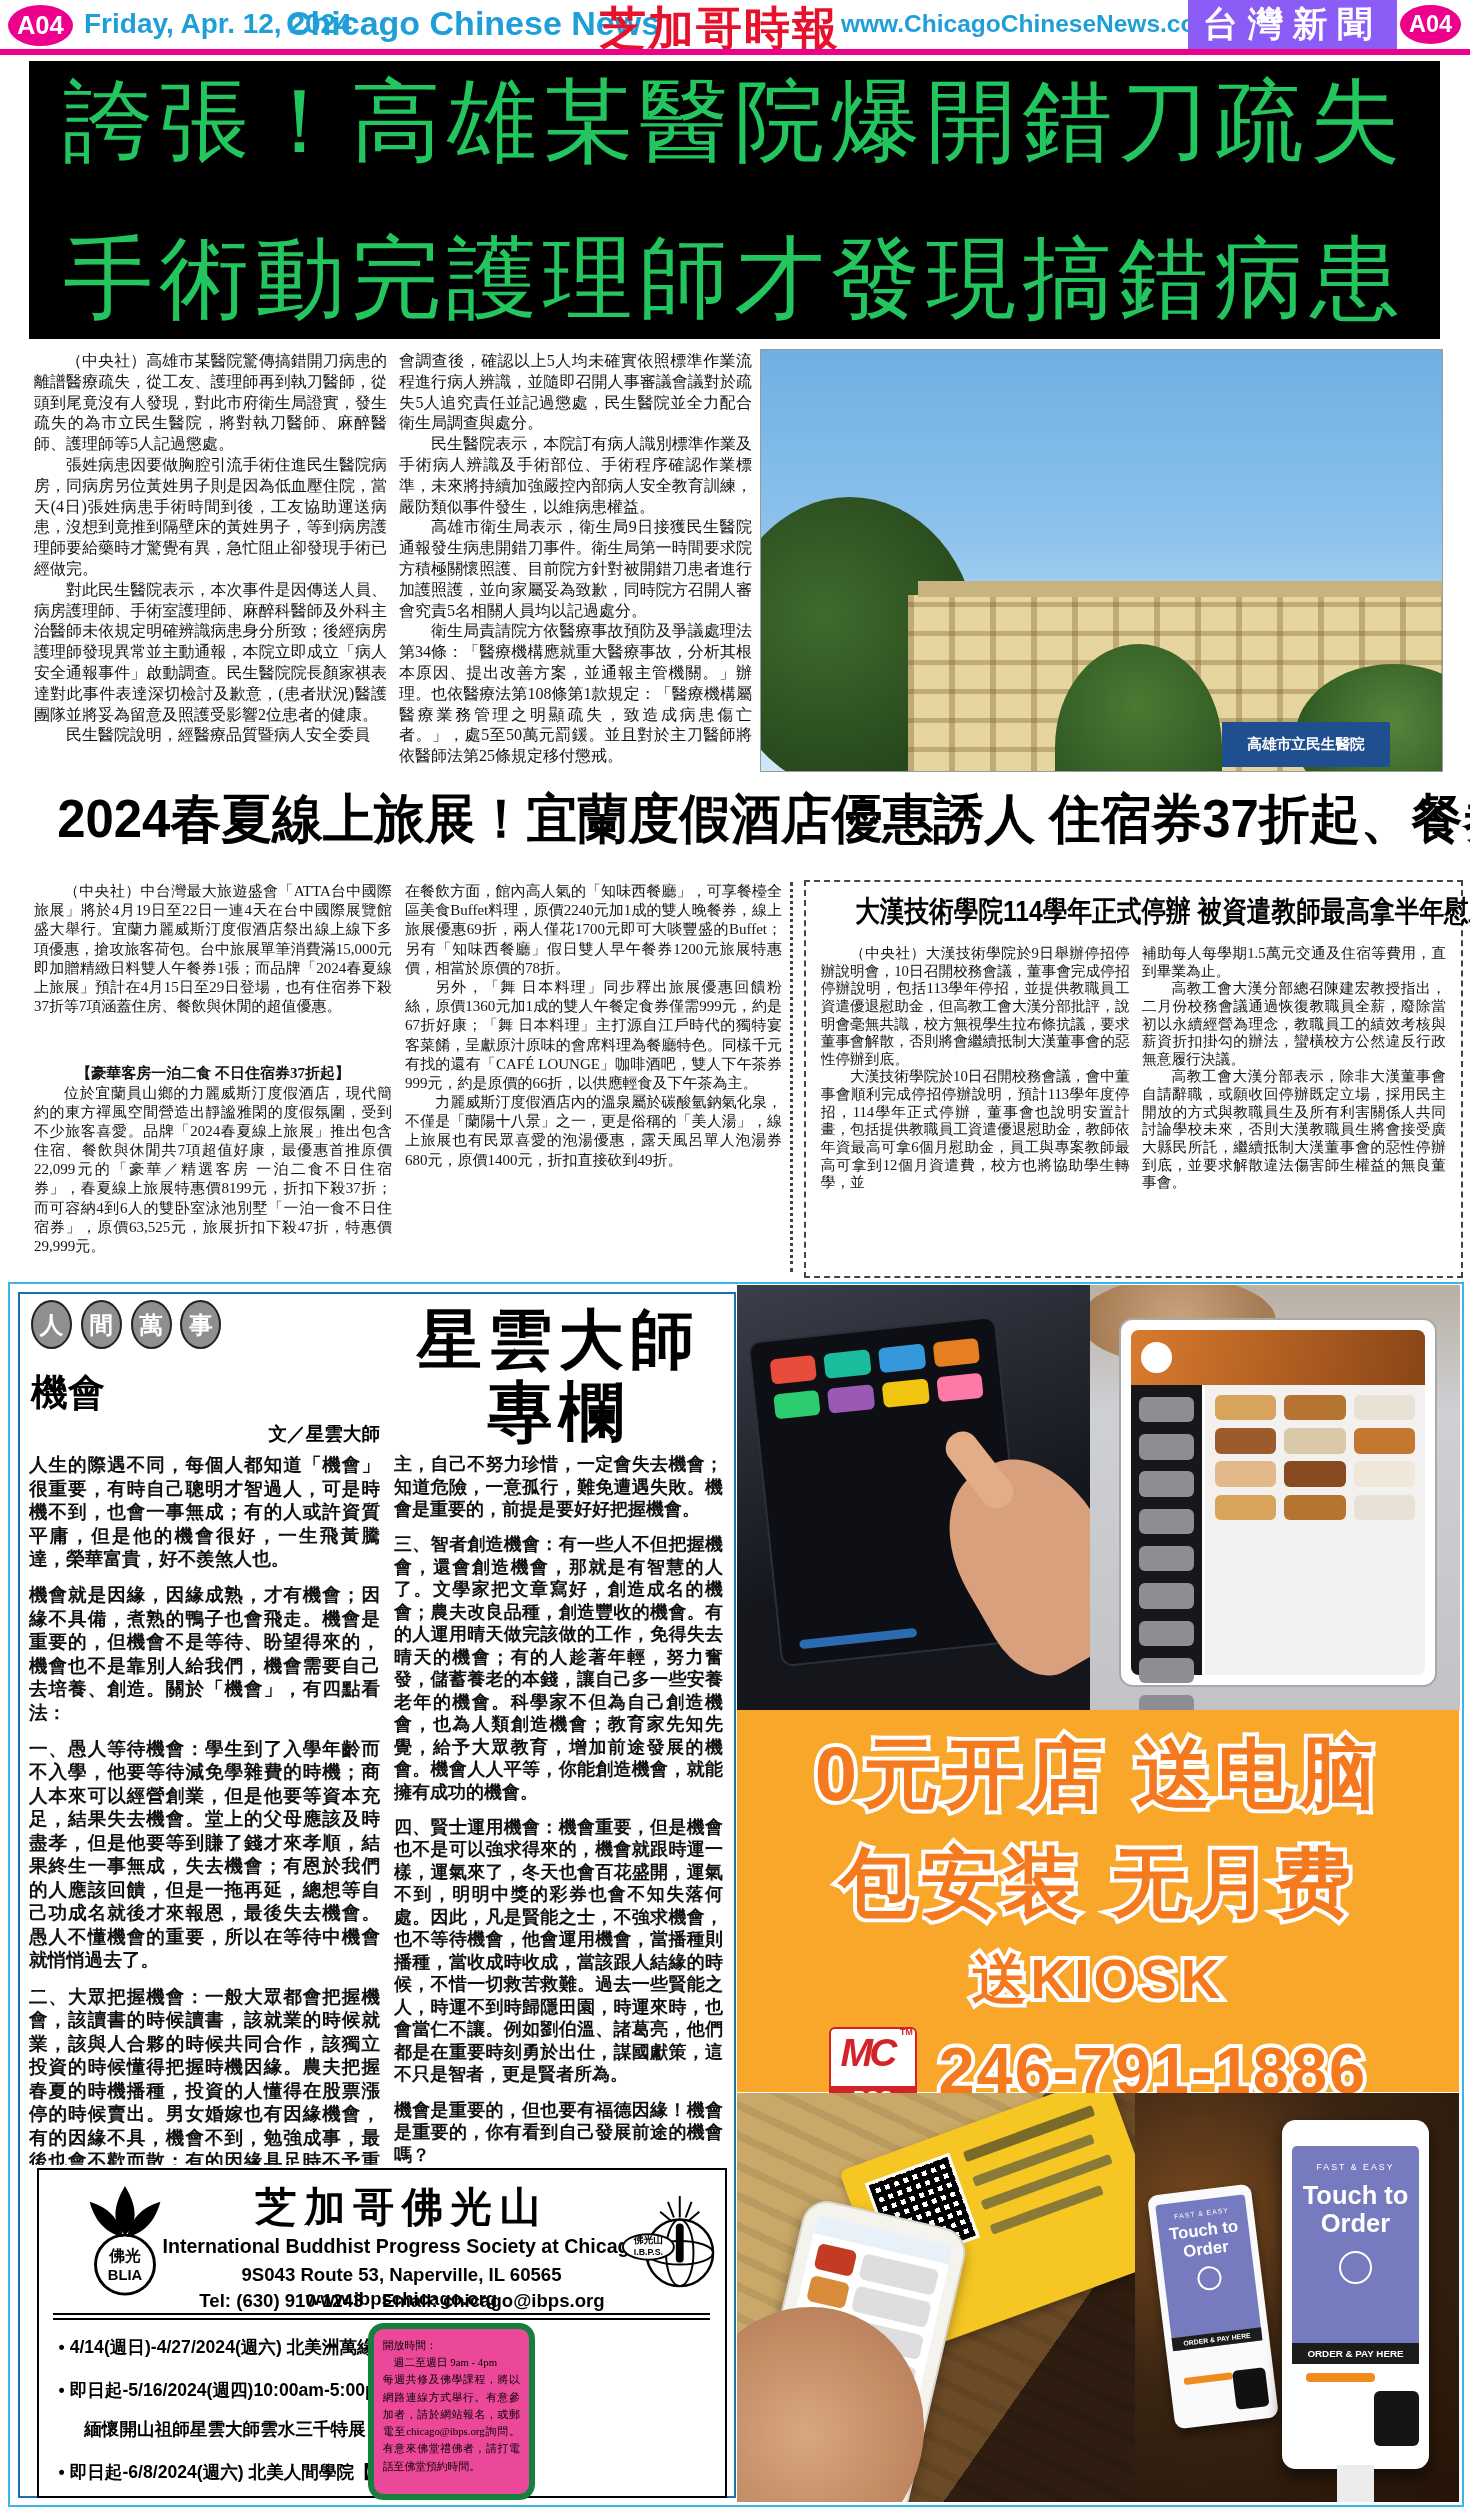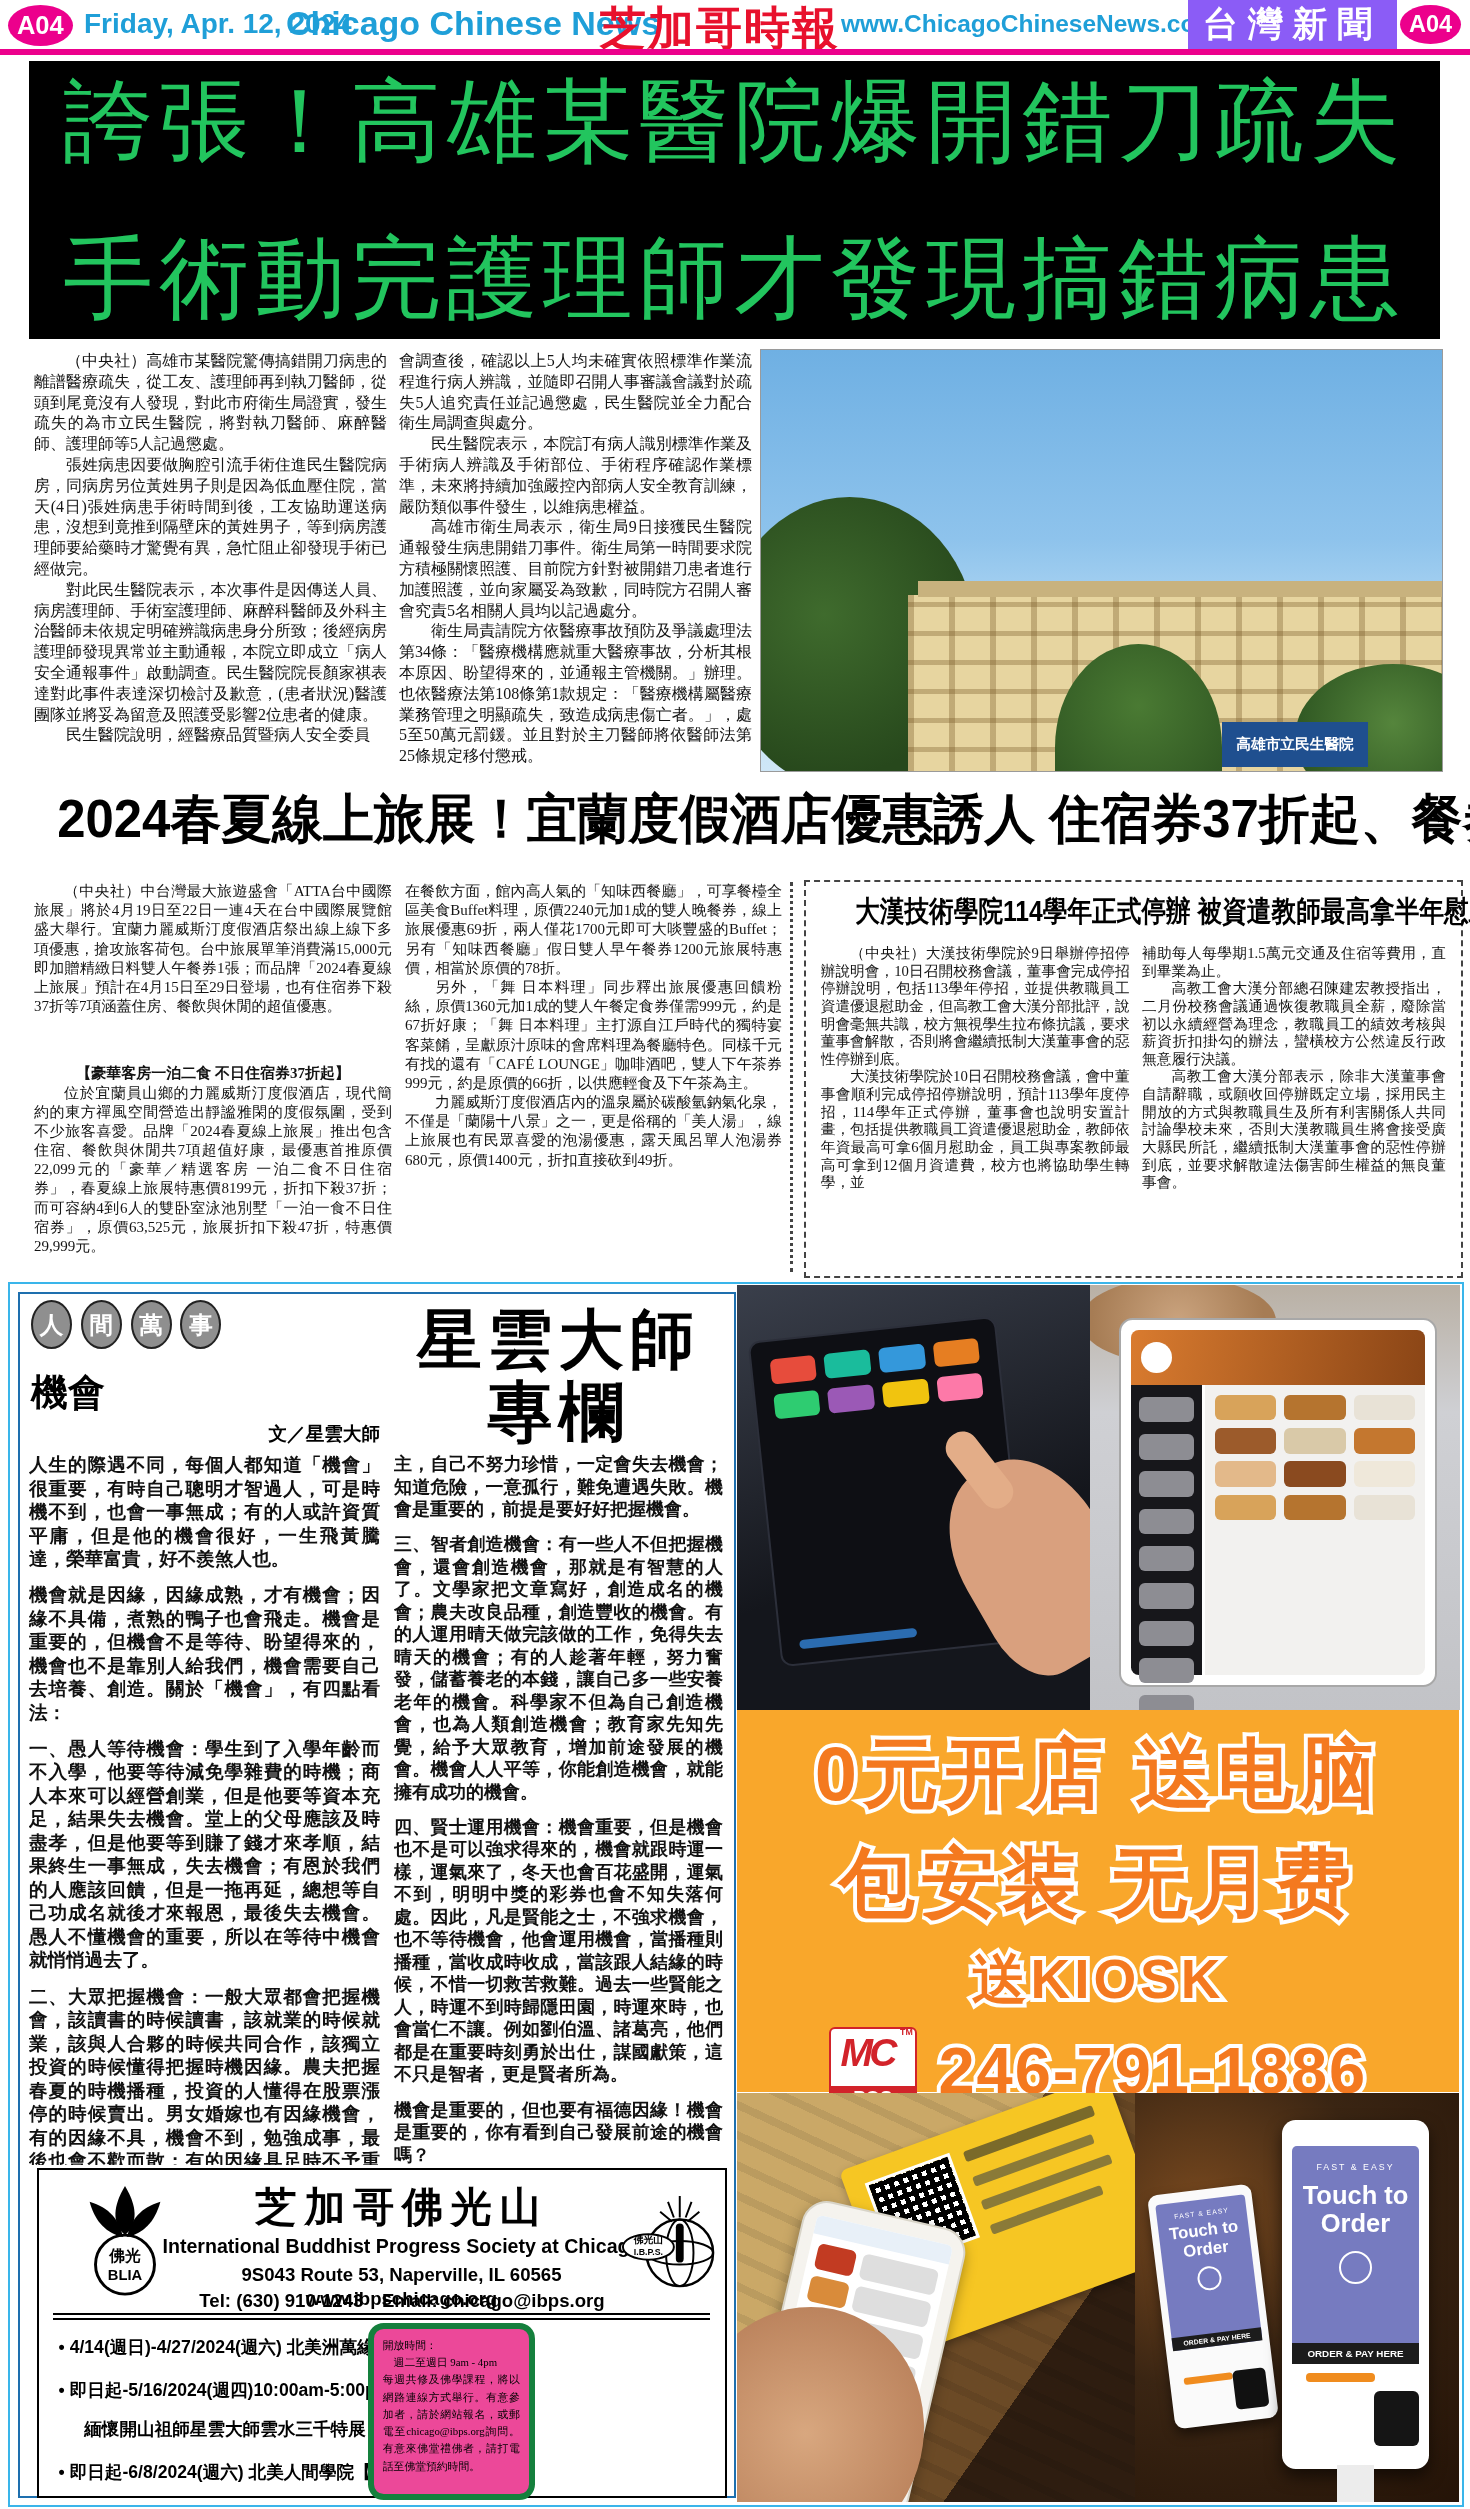--- a/index.html
+++ b/index.html
@@ -85,36 +85,36 @@
   <div class="abs serifcol a1col" style="left:34px;top:351px;width:353px;height:423px;">
     <p>（中央社）高雄市某醫院驚傳搞錯開刀病患的離譜醫療疏失，從工友、護理師再到執刀醫師，從頭到尾竟沒有人發現，對此市府衛生局證實，發生疏失的為市立民生醫院，將對執刀醫師、麻醉醫師、護理師等5人記過懲處。</p>
     <p>張姓病患因要做胸腔引流手術住進民生醫院病房，同病房另位黃姓男子則是因為低血壓住院，當天(4日)張姓病患手術時間到後，工友協助運送病患，沒想到竟推到隔壁床的黃姓男子，等到病房護理師要給藥時才驚覺有異，急忙阻止卻發現手術已經做完。</p>
     <p>對此民生醫院表示，本次事件是因傳送人員、病房護理師、手術室護理師、麻醉科醫師及外科主治醫師未依規定明確辨識病患身分所致；後經病房護理師發現異常並主動通報，本院立即成立「病人安全通報事件」啟動調查。民生醫院院長顏家祺表達對此事件表達深切檢討及歉意，(患者狀況)醫護團隊並將妥為留意及照護受影響2位患者的健康。</p>
     <p>民生醫院說明，經醫療品質暨病人安全委員</p>
   </div>
   <div class="abs serifcol a1col" style="left:399px;top:351px;width:353px;height:423px;">
     <p style="text-indent:0;">會調查後，確認以上5人均未確實依照標準作業流程進行病人辨識，並隨即召開人事審議會議對於疏失5人追究責任並記過懲處，民生醫院並全力配合衛生局調查與處分。</p>
     <p>民生醫院表示，本院訂有病人識別標準作業及手術病人辨識及手術部位、手術程序確認作業標準，未來將持續加強嚴控內部病人安全教育訓練，嚴防類似事件發生，以維病患權益。</p>
     <p>高雄市衛生局表示，衛生局9日接獲民生醫院通報發生病患開錯刀事件。衛生局第一時間要求院方積極關懷照護、目前院方針對被開錯刀患者進行加護照護，並向家屬妥為致歉，同時院方召開人審會究責5名相關人員均以記過處分。</p>
-    <p>衛生局責請院方依醫療事故預防及爭議處理法第34條：「醫療機構應就重大醫療事故，分析其根本原因、盼望得來的，並通報主管機關。」辦理。也依醫療法第108條第1款規定：「醫療機構屬醫療業務管理之明顯疏失，致造成病患傷亡者。」，處5至50萬元罰鍰。並且對於主刀醫師將依醫師法第25條規定移付懲戒。</p>
+    <p>衛生局責請院方依醫療事故預防及爭議處理法第34條：「醫療機構應就重大醫療事故，分析其根本原因、提出改善方案，並通報主管機關。」辦理。也依醫療法第108條第1款規定：「醫療機構屬醫療業務管理之明顯疏失，致造成病患傷亡者。」，處5至50萬元罰鍰。並且對於主刀醫師將依醫師法第25條規定移付懲戒。</p>
   </div>
 
   <div class="abs photo" style="left:760px;top:349px;width:681px;height:421px;border:1px solid #9a9a9a;
        background:linear-gradient(180deg,#6fb0e3 0%,#8ec3ec 45%,#b9dcf4 70%,#cfe7f7 100%);">
     <div class="abs" style="left:-39px;top:147px;width:255px;height:294px;border-radius:50%;
          background:radial-gradient(circle at 40% 40%,#3f6b2d,#27481c 70%);"></div>
     <div class="abs" style="left:147px;top:245px;width:608px;height:186px;
          background:repeating-linear-gradient(90deg,rgba(120,90,40,.35) 0 5.9px,transparent 5.9px 41px),
                     repeating-linear-gradient(0deg,rgba(120,90,40,.35) 0 4.9px,transparent 4.9px 29px),#e7d5a0;"></div>
     <div class="abs" style="left:157px;top:231px;width:598px;height:15.7px;background:#c8b27e;"></div>
     <div class="abs" style="left:294px;top:294px;width:167px;height:206px;border-radius:50% 50% 0 0;
          background:radial-gradient(circle at 50% 30%,#4a7a33,#2c5220 75%);"></div>
     <div class="abs" style="left:534px;top:314px;width:196px;height:147px;border-radius:50%;
          background:radial-gradient(circle at 50% 40%,#55853c,#2f5722 75%);"></div>
-    <div class="abs" style="left:461px;top:372px;width:146px;height:45px;background:#1f4f8f;
+    <div class="abs" style="left:461px;top:372px;width:168px;height:45px;background:#1f4f8f;
          color:#fff;font-weight:700;font-size:14.7px;display:flex;align-items:center;justify-content:center;">高雄市立民生醫院</div>
   </div>
 
   <div class="abs blackline" style="left:29px;top:784px;width:1411px;font-size:53px;
        transform:scaleX(.96);transform-origin:50% 50%;">2024春夏線上旅展！宜蘭度假酒店優惠誘人 住宿券37折起、餐券66折</div>
 
   <div class="abs serifcol a2col" style="left:34px;top:882px;width:358px;height:390px;">
     <p>（中央社）中台灣最大旅遊盛會「ATTA台中國際旅展」將於4月19日至22日一連4天在台中國際展覽館盛大舉行。宜蘭力麗威斯汀度假酒店祭出線上線下多項優惠，搶攻旅客荷包。台中旅展單筆消費滿15,000元即加贈精緻日料雙人午餐券1張；而品牌「2024春夏線上旅展」預計在4月15日至29日登場，也有住宿券下殺37折等7項涵蓋住房、餐飲與休閒的超值優惠。</p>
     <p class="sub">【豪華客房一泊二食 不日住宿券37折起】</p>
     <p>位於宜蘭員山鄉的力麗威斯汀度假酒店，現代簡約的東方禪風空間營造出靜謐雅閑的度假氛圍，受到不少旅客喜愛。品牌「2024春夏線上旅展」推出包含住宿、餐飲與休閒共7項超值好康，最優惠首推原價22,099元的「豪華／精選客房 一泊二食不日住宿券」，春夏線上旅展特惠價8199元，折扣下殺37折；而可容納4到6人的雙卧室泳池別墅「一泊一食不日住宿券」，原價63,525元，旅展折扣下殺47折，特惠價29,999元。</p>

